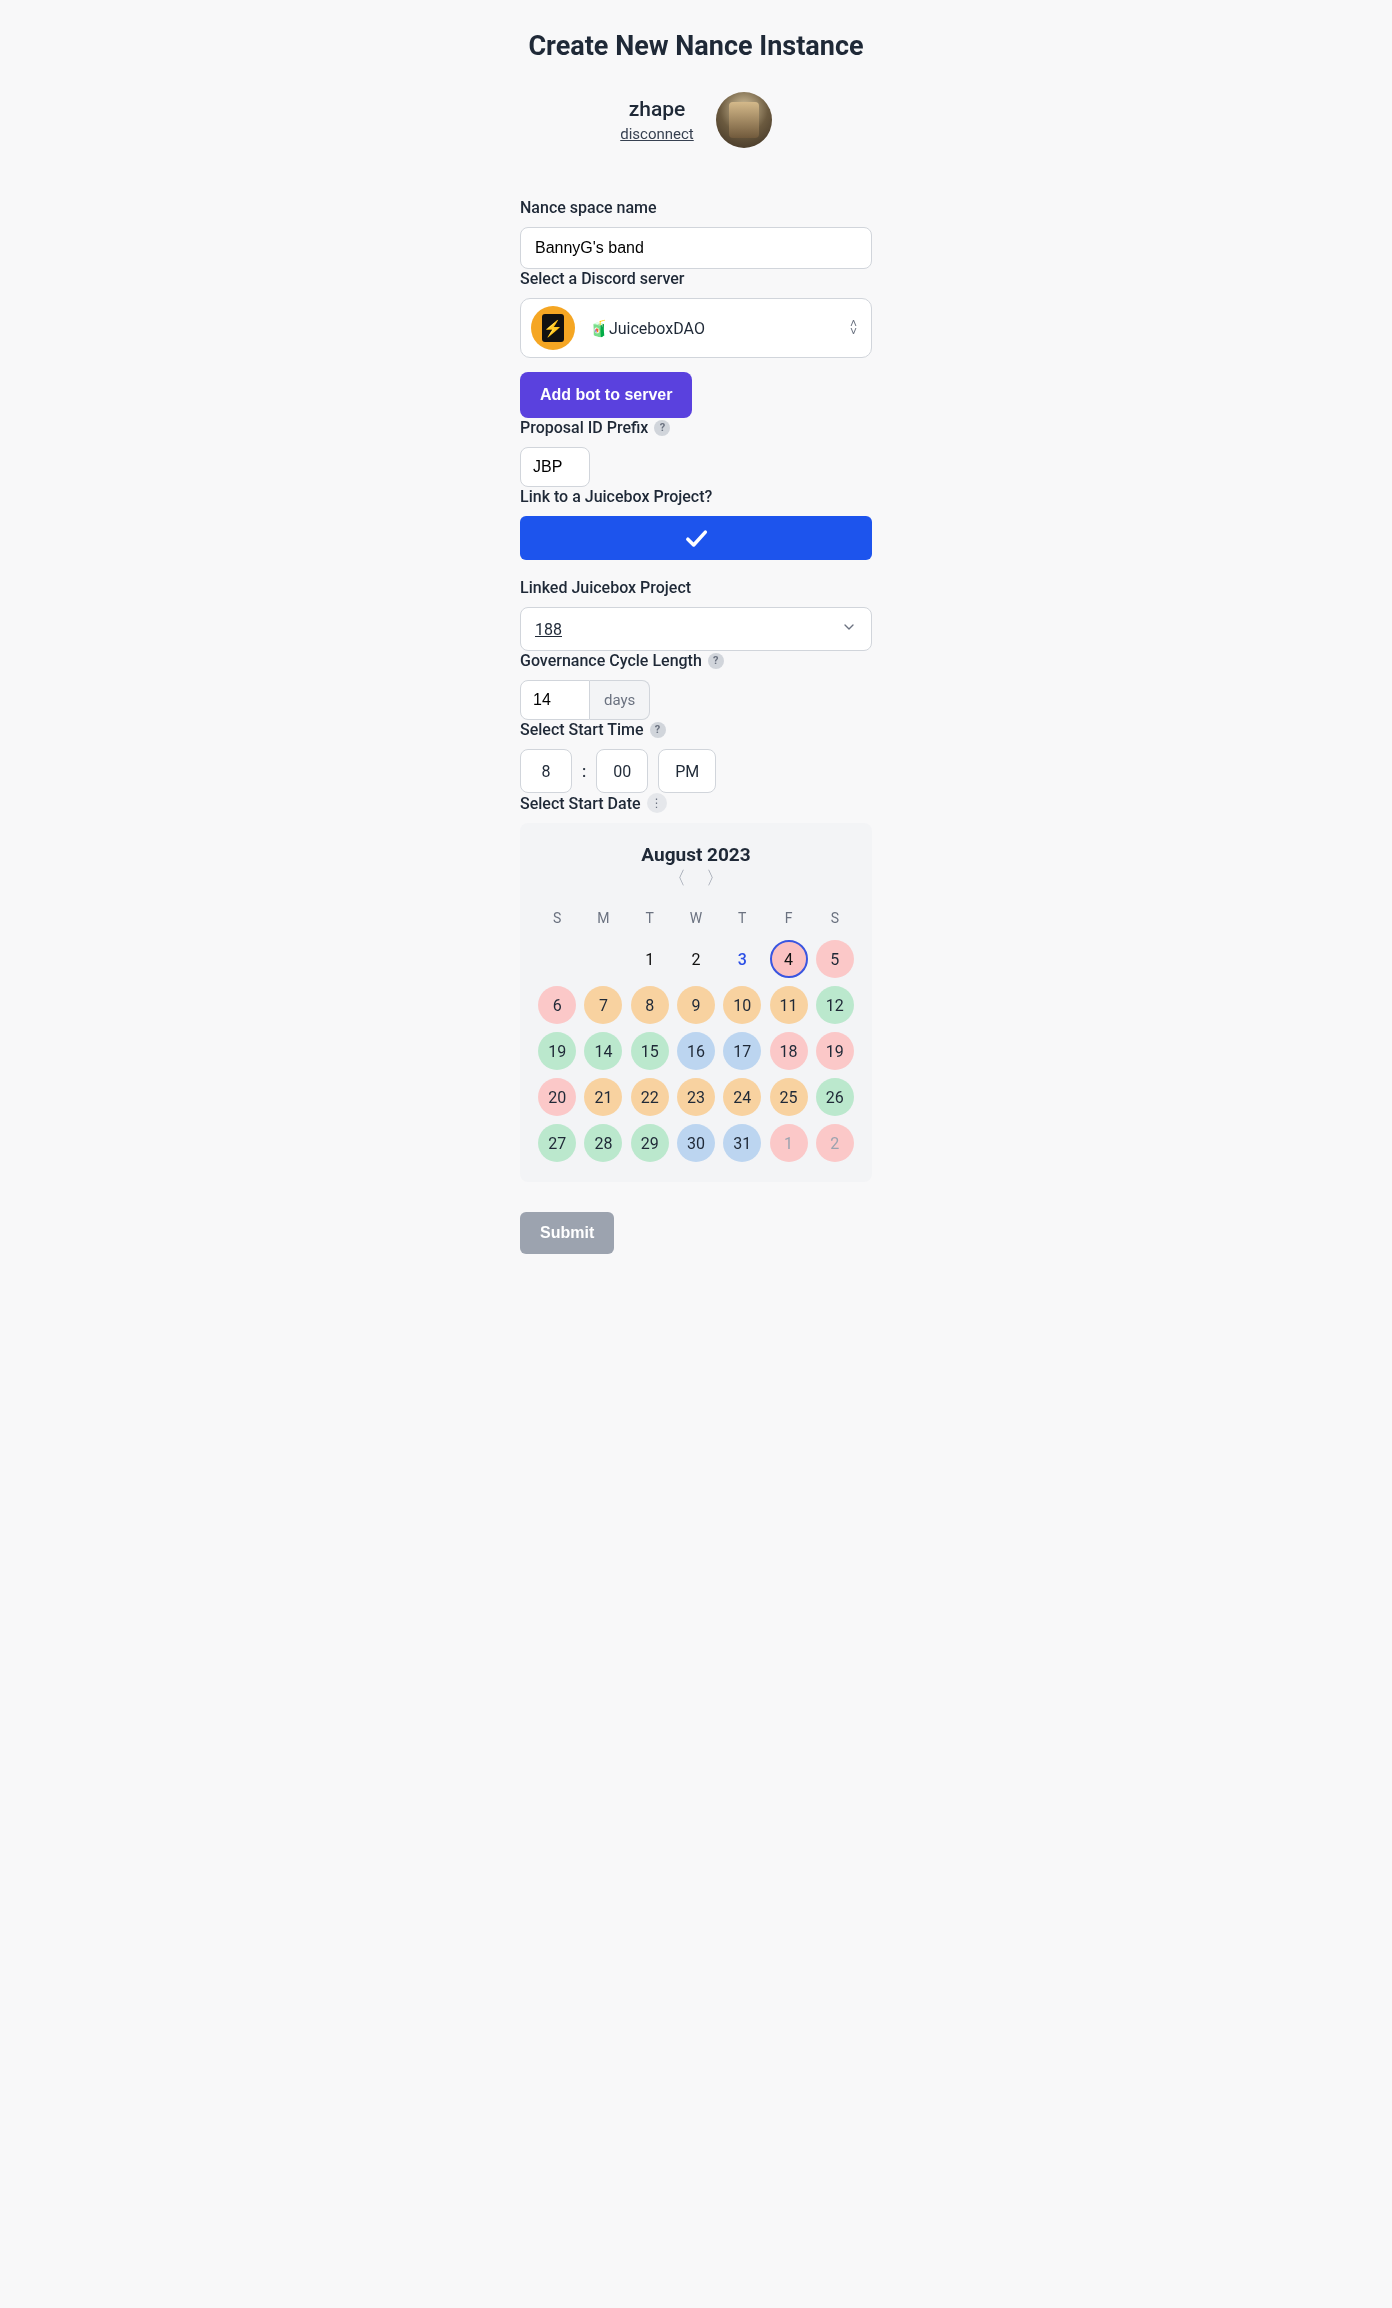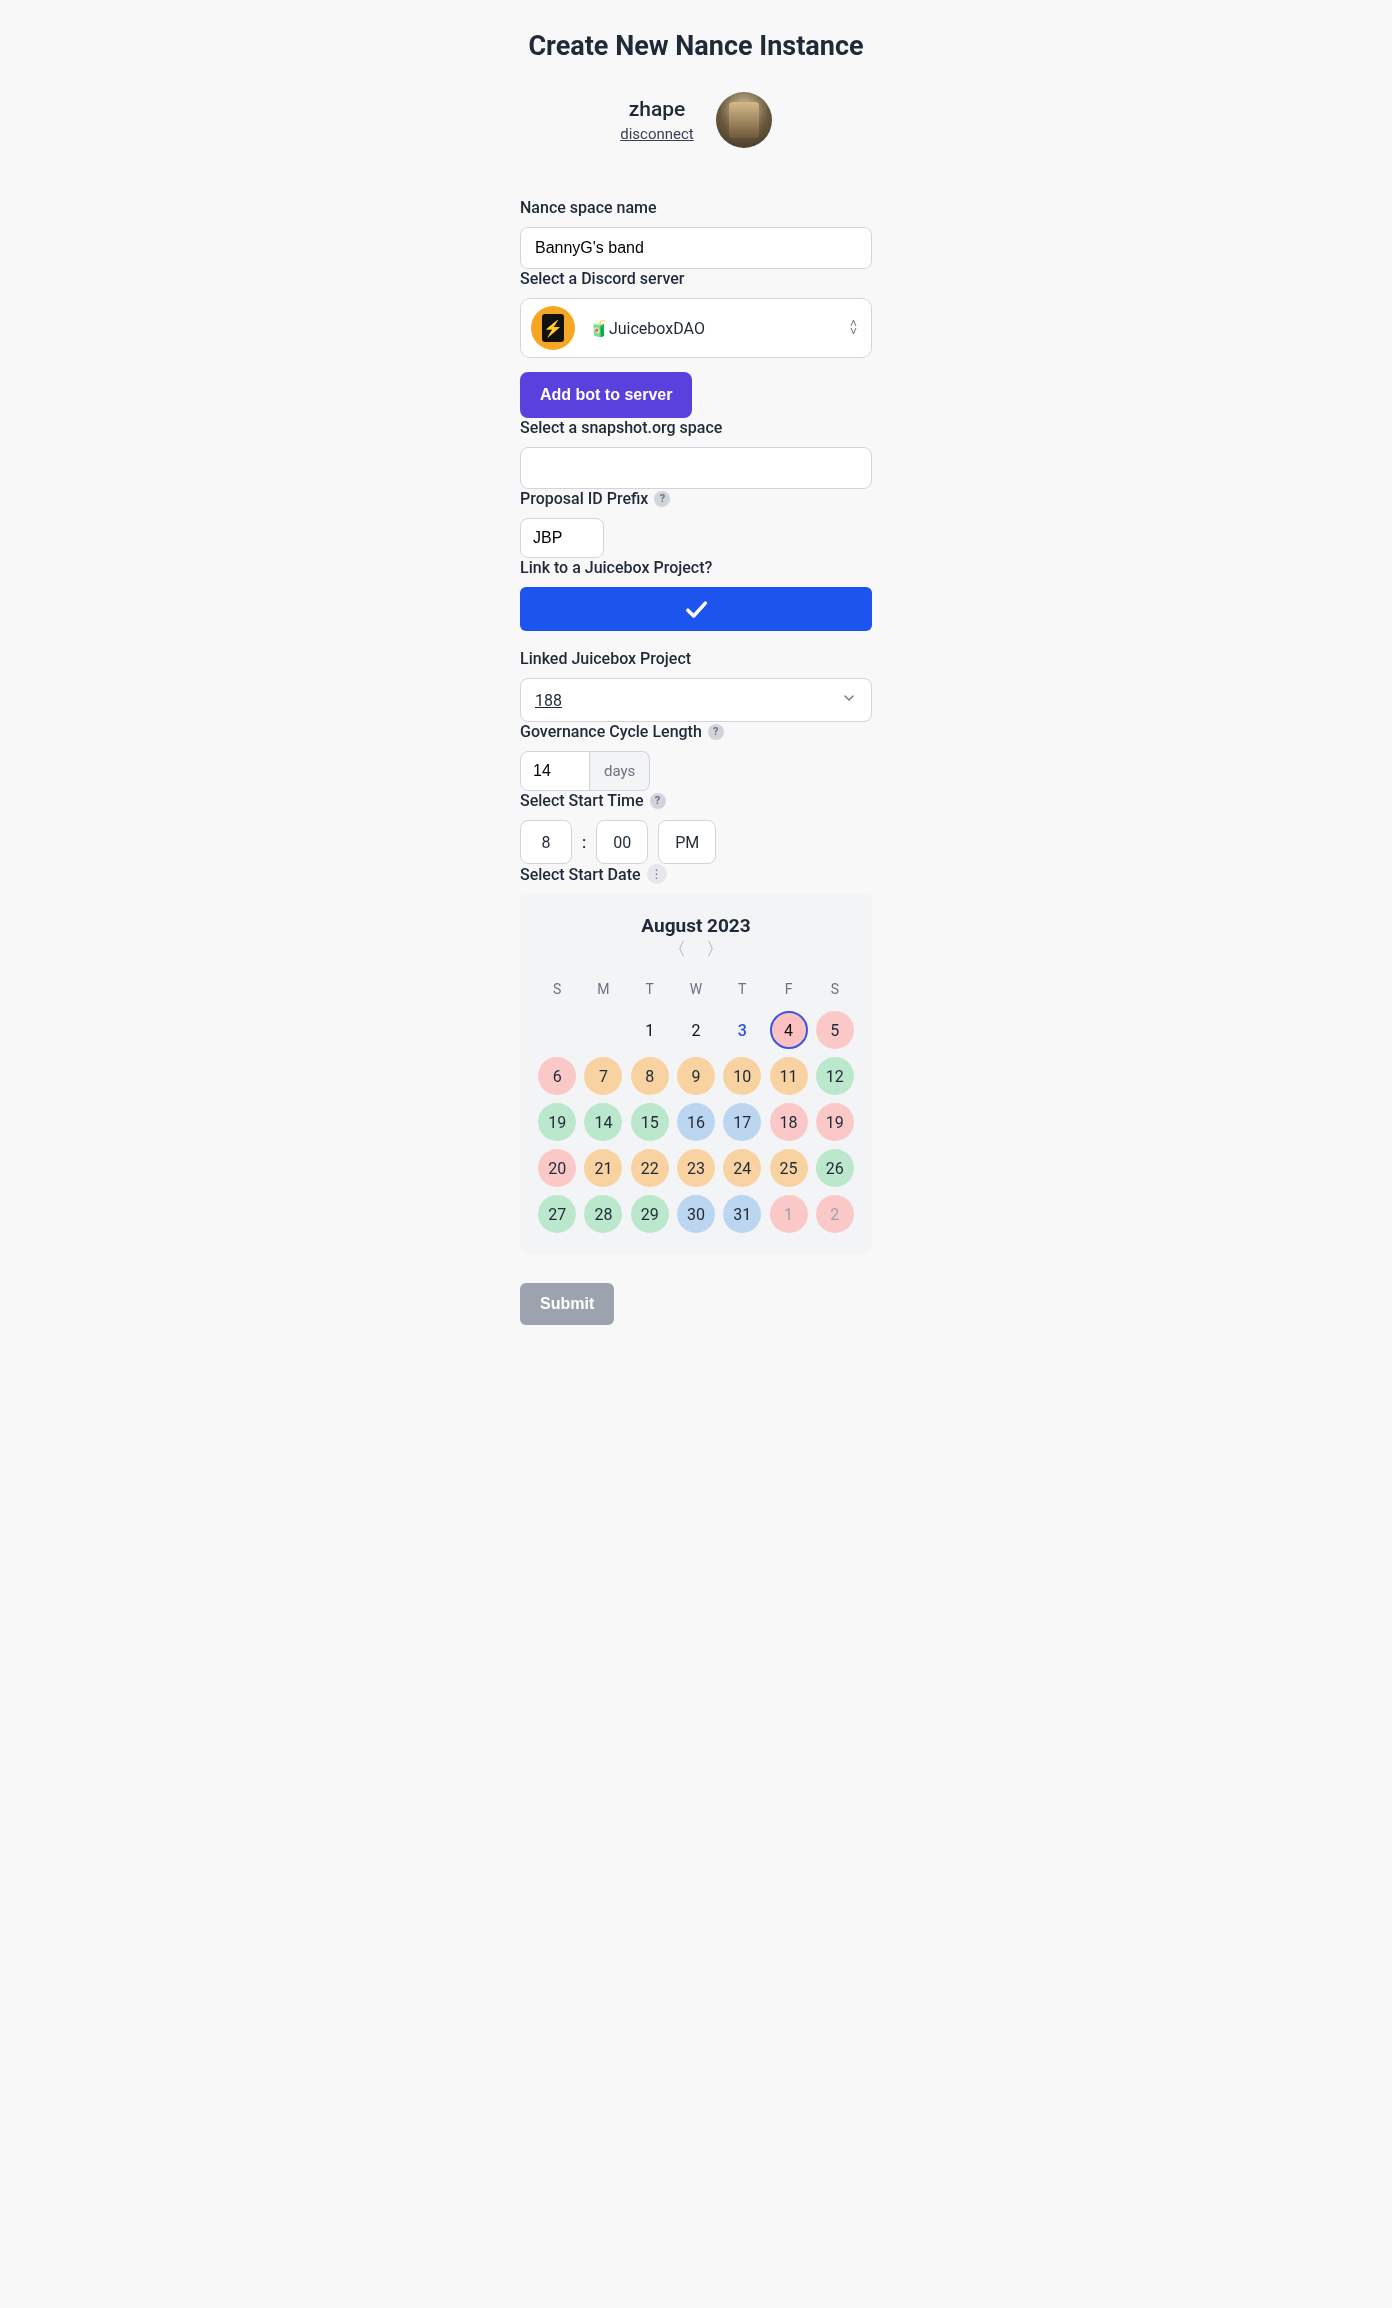--- a/index.html
+++ b/index.html
@@ -230,31 +230,27 @@
           <span>˄</span>
             <span>˅</span>
         </div>
       </div>
     </div>
 
     <div class="field">
       <button class="btn-primary">Add bot to server</button>
     </div>
 
-    <div class="field">
-      <div class="label">Select a snapshot.org space</div>
-      <input class="input" value="" style="">
-    </div>
 
     <div class="field">
       <div class="label">
         <span>Proposal ID Prefix</span>
         <span class="help-icon">?</span>
       </div>
-      <input class="input-small" style="width: 84px;" value="JBP">
+      <input class="input-small" style="width: 70px;" value="JBP">
     </div>
 
     <div class="field" style="margin-bottom:18px;">
       <div class="label">Link to a Juicebox Project?</div>
       <div class="toggle-yes">
         <svg width="28" height="28" viewBox="0 0 24 24" fill="none" stroke-width="3" stroke-linecap="round" stroke-linejoin="round">
             <polyline points="5 13 10 18 20 7"></polyline>
           </svg>
       </div>
     </div>

